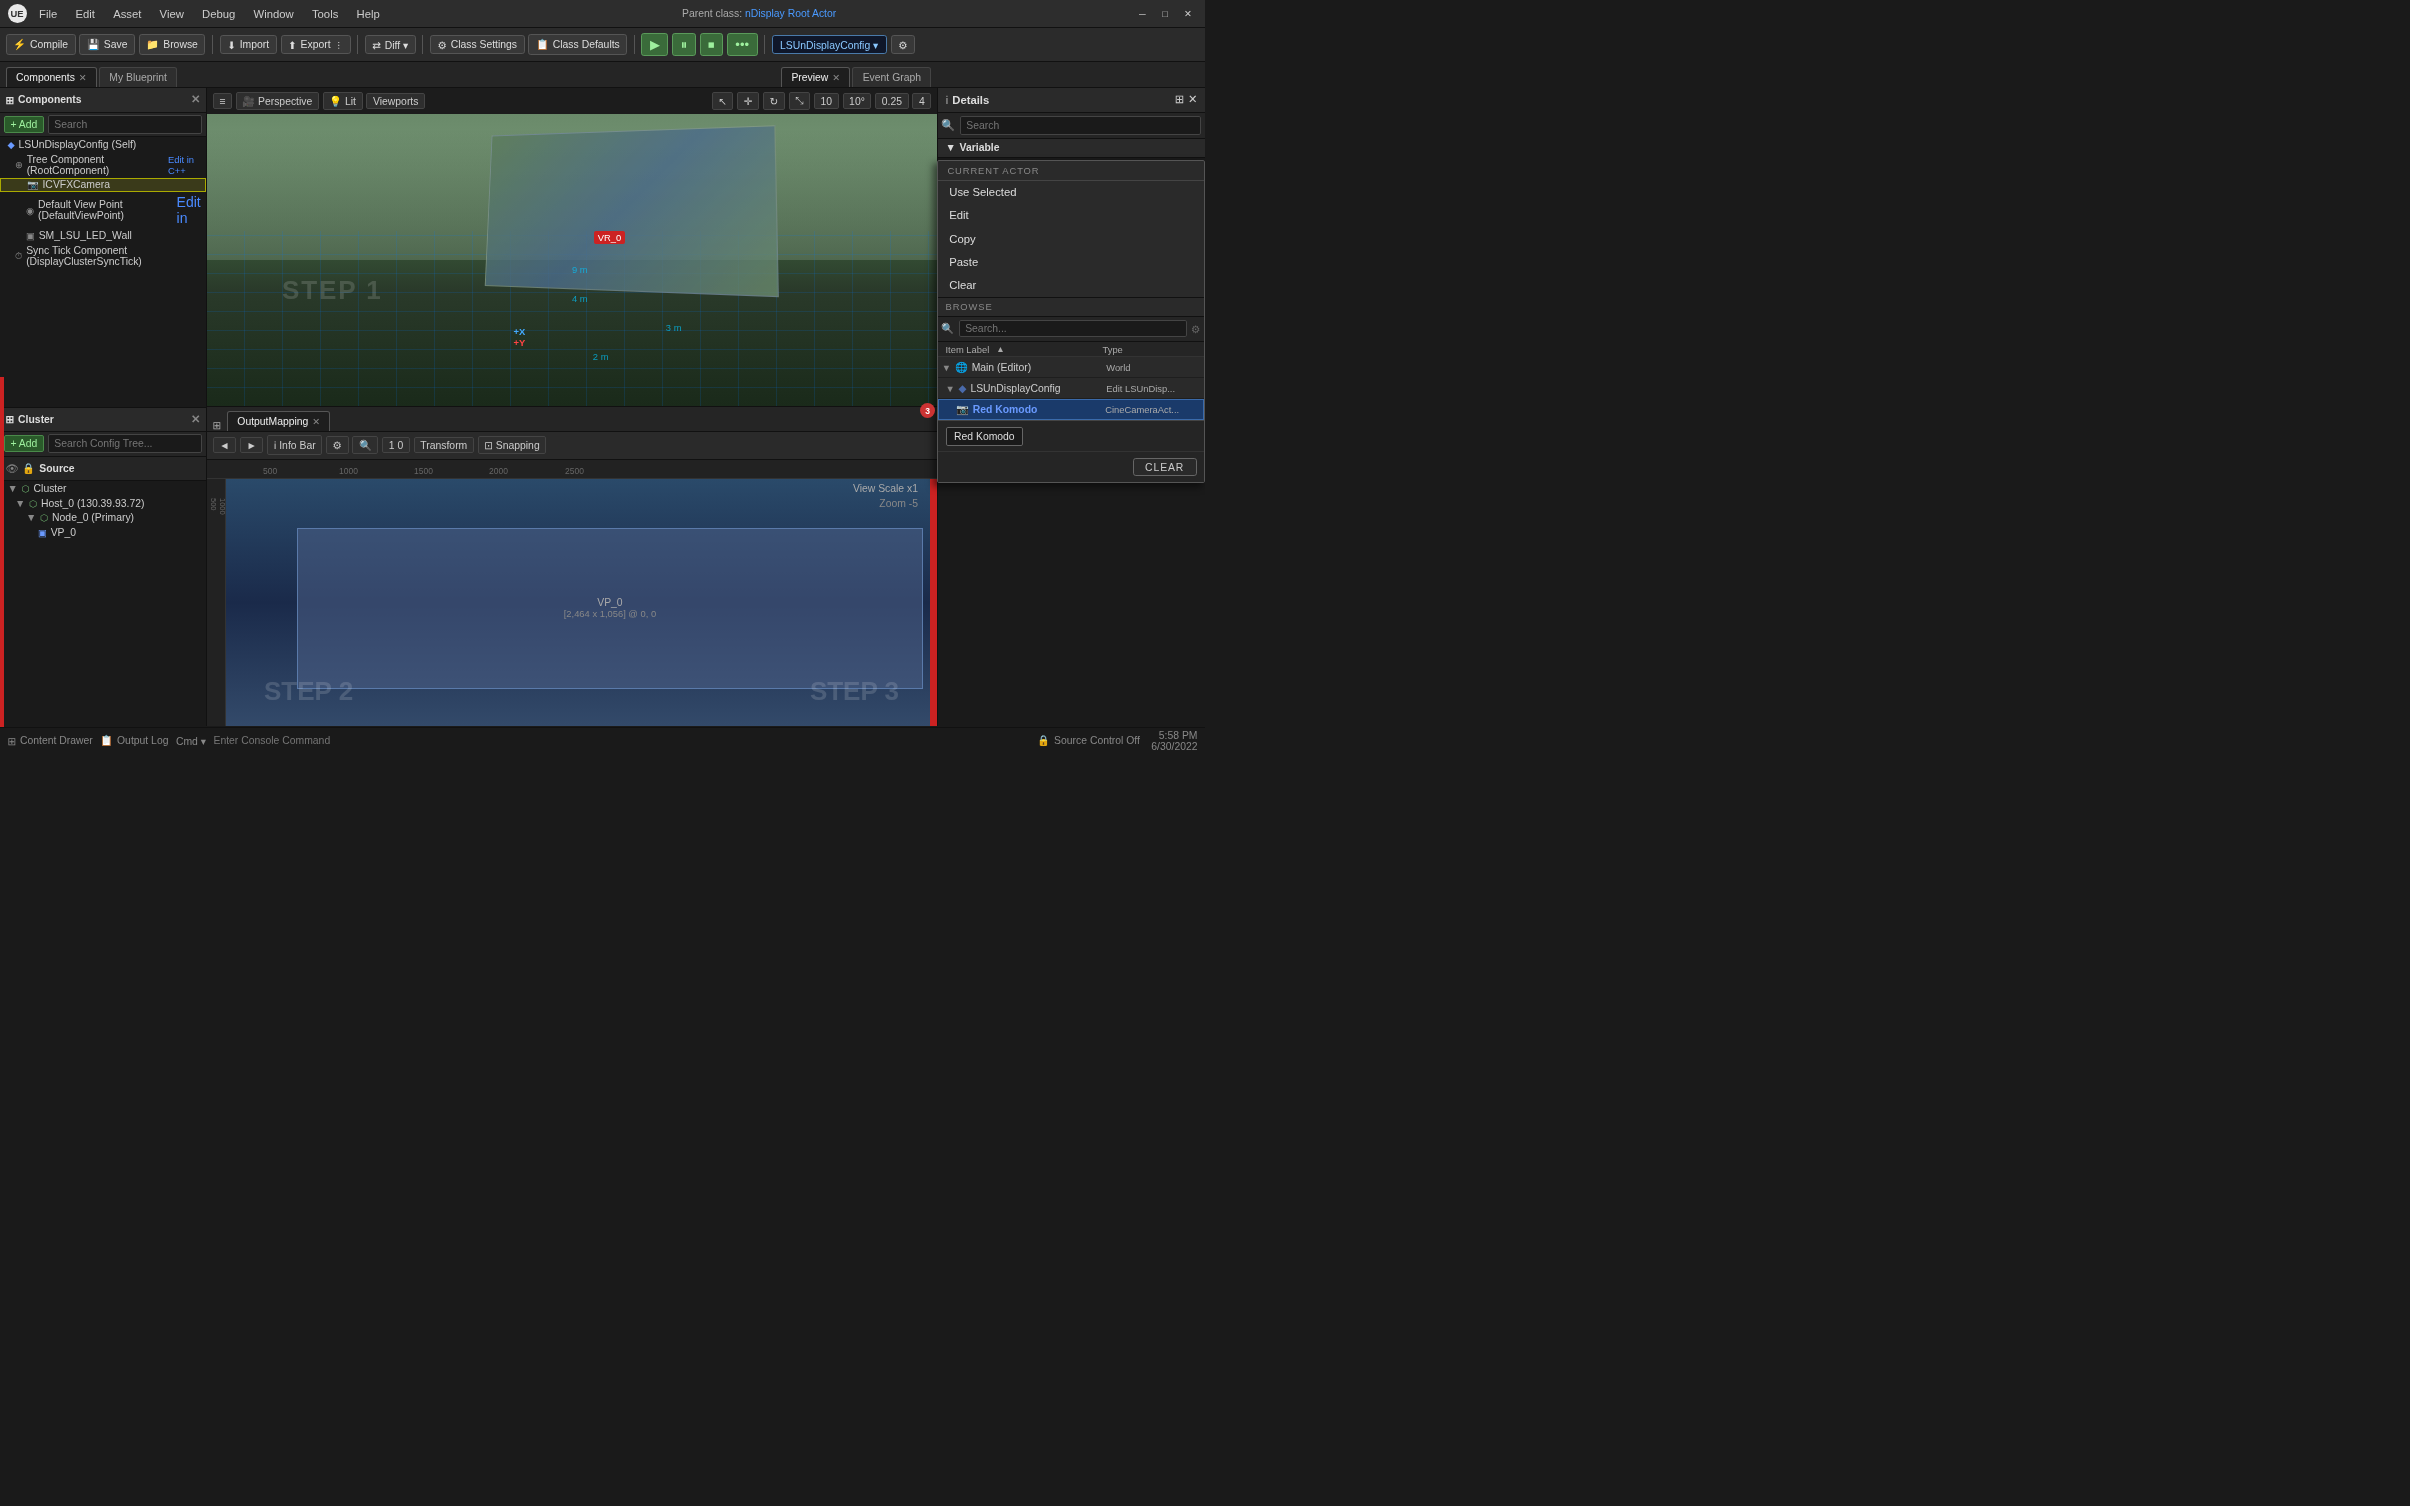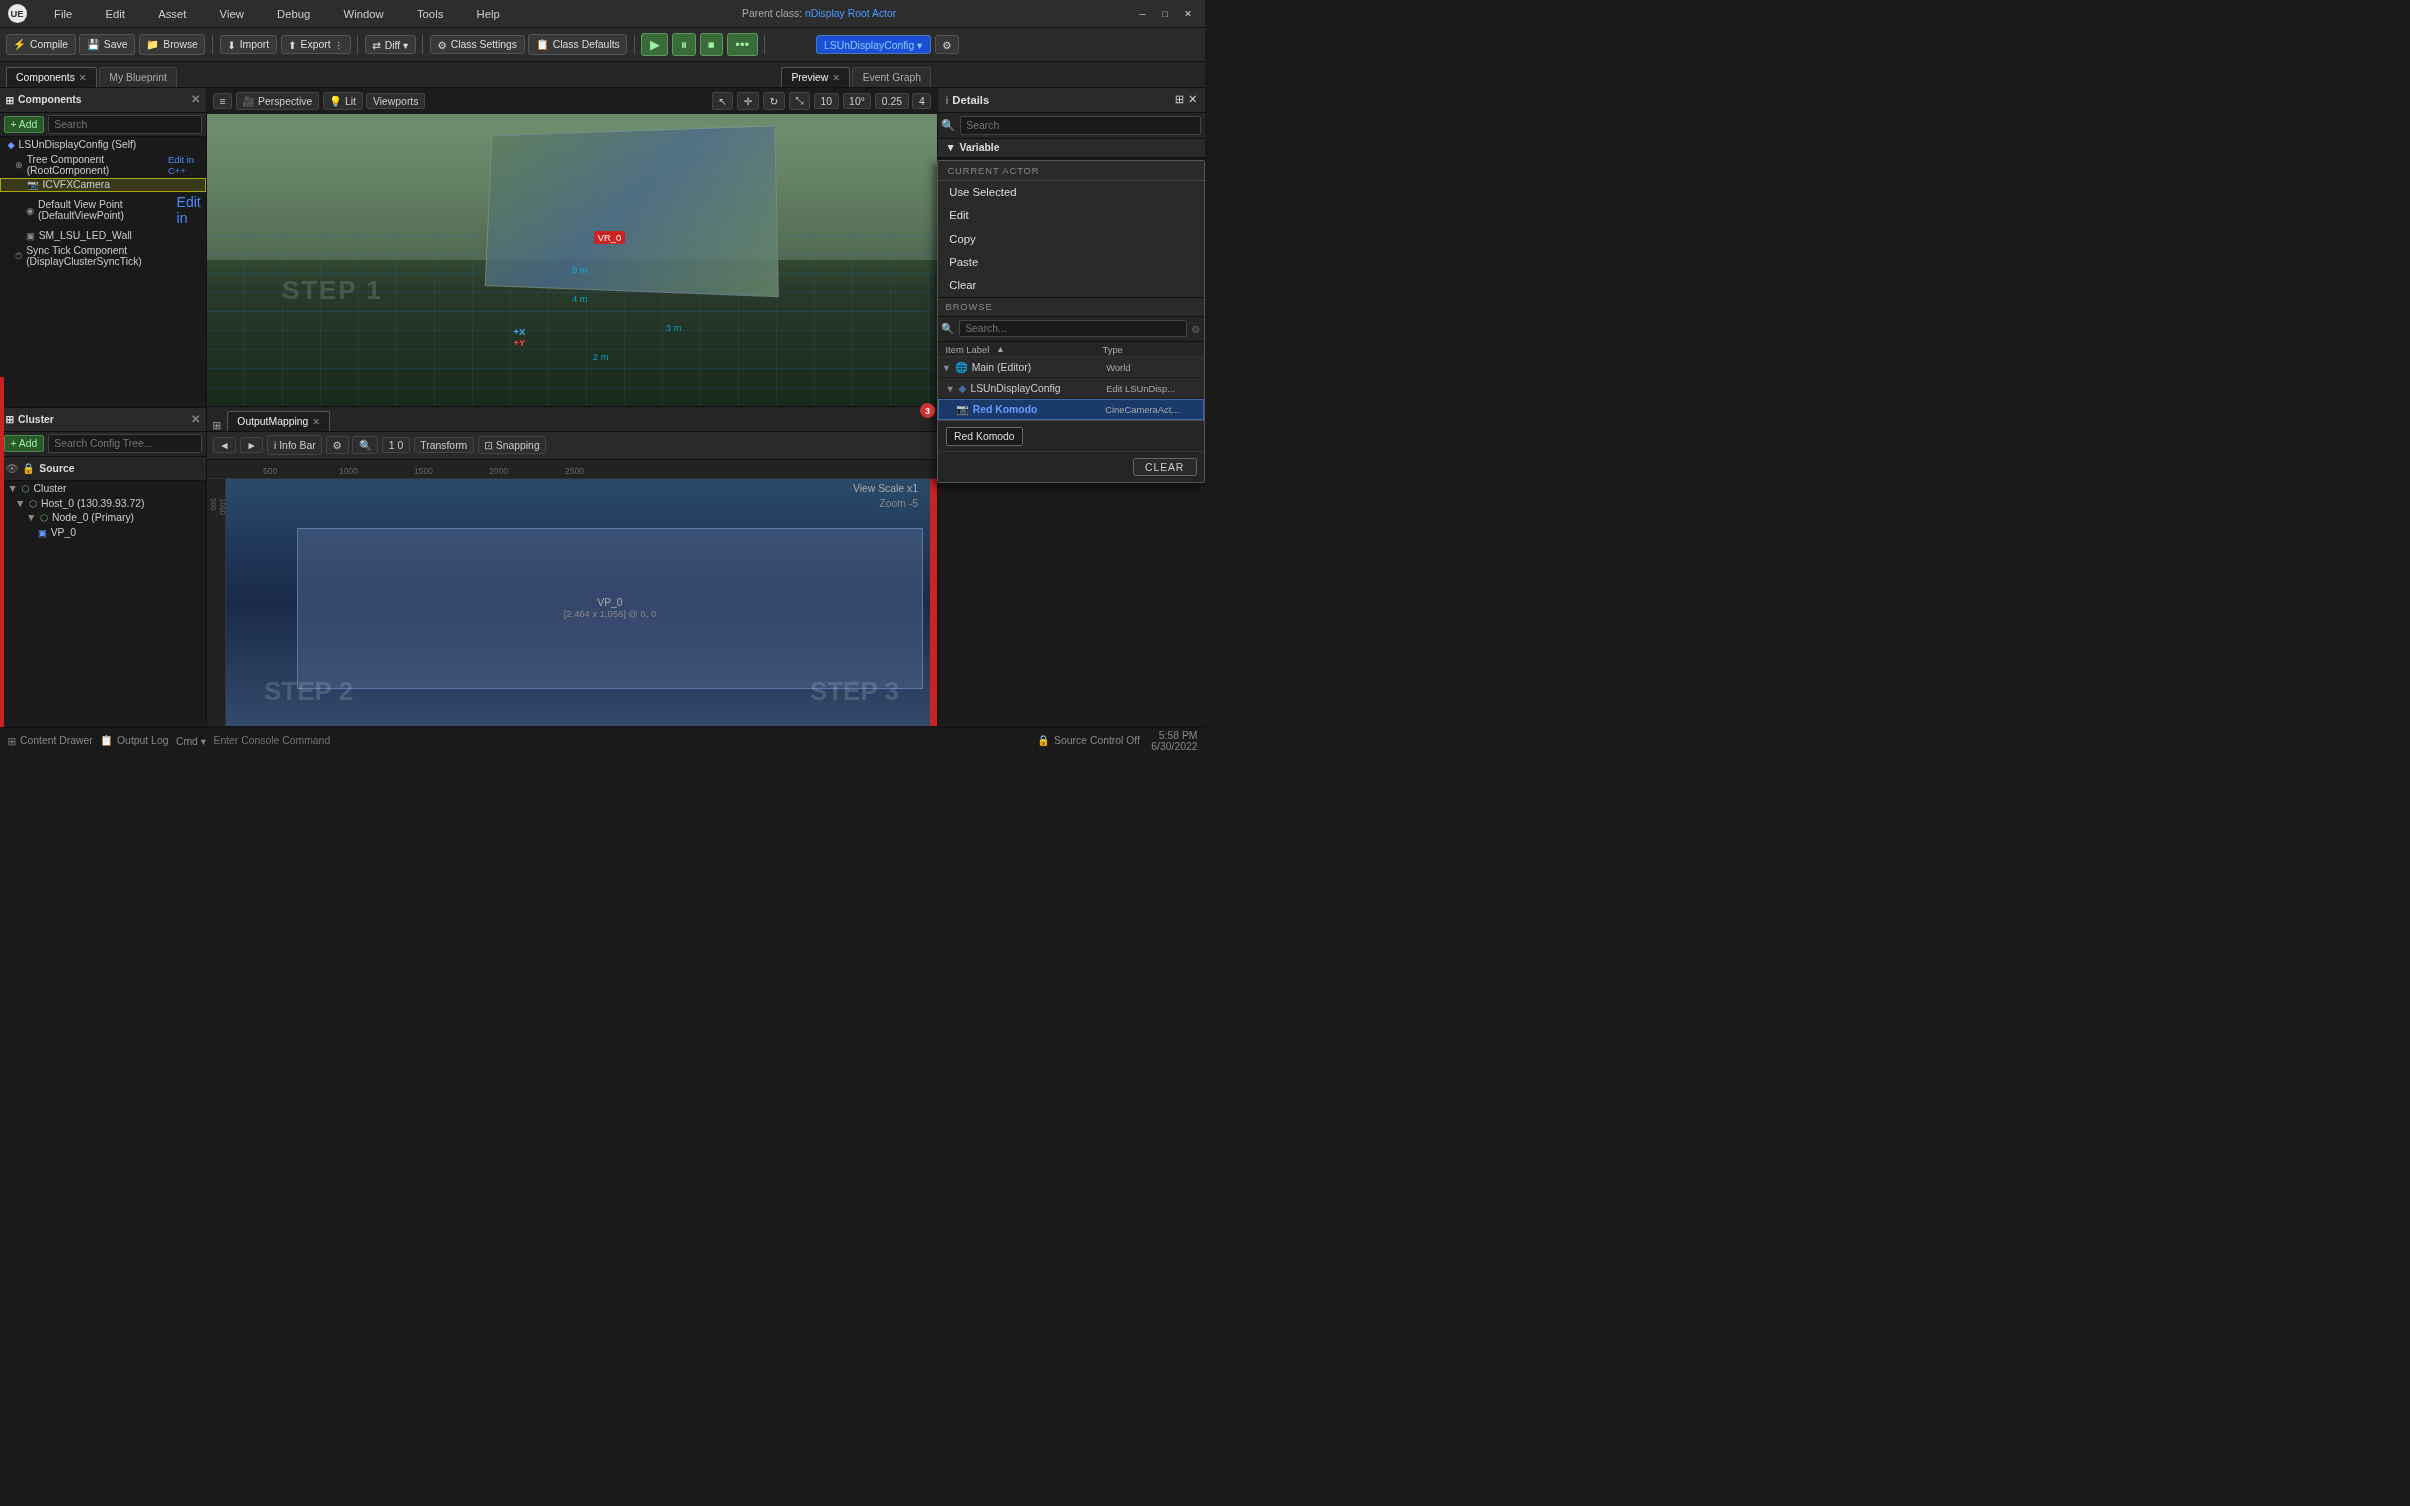--- a/index.html
+++ b/index.html
@@ -20,21 +20,21 @@
       height: 28px;
       display: flex;
       align-items: center;
       justify-content: space-between;
       padding: 0 7.5px;
       border-bottom: 0.9px solid #111;
     }
     #title-bar-left {
       display: flex;
       align-items: center;
-      gap: 22px;
+      gap: 7px;
     }
     .ue-logo {
       width: 19px; height: 19px;
       background: #e8e8e8;
       border-radius: 50%;
       display: flex; align-items: center; justify-content: center;
       font-weight: bold; font-size: 9.4px; color: #333;
     }
     .menu-item {
       color: #ccc;
@@ -78,27 +78,27 @@
     }
     .tb-sep { width: 0.9px; height: 19px; background: #555; margin: 0 2.8px; }
     .play-btn {
       background: #3a6b3a;
       border-color: #5a9a5a;
       color: #9ef09e;
       font-size: 13px;
       padding: 2.8px 7.5px;
     }
     .tb-dropdown {
-      background: #1d4ed8;
+      background: #0f172a;
       border: 0.9px solid #4a7aaa;
       border-radius: 2.8px;
       padding: 2.8px 7.5px;
       color: #8ac8ff;
       font-size: 10.4px;
-      display: flex; align-items: center; gap: 3.8px; margin-left: 44px;
+      display: flex; align-items: center; gap: 3.8px;
     }
 
     
     #tab-bar {
       background: #252525;
       height: 26px;
       display: flex;
       align-items: flex-end;
       padding: 0 5.6px;
       border-bottom: 0.9px solid #111;

